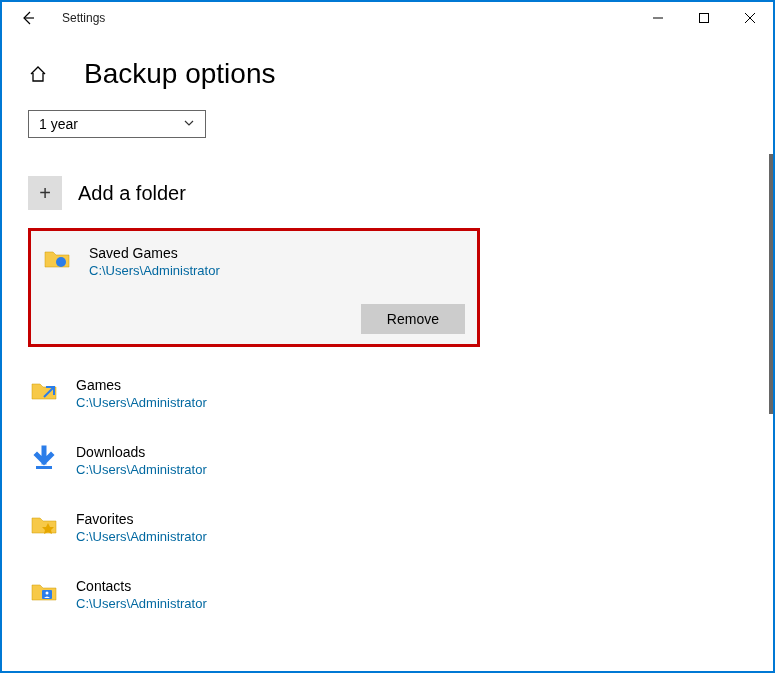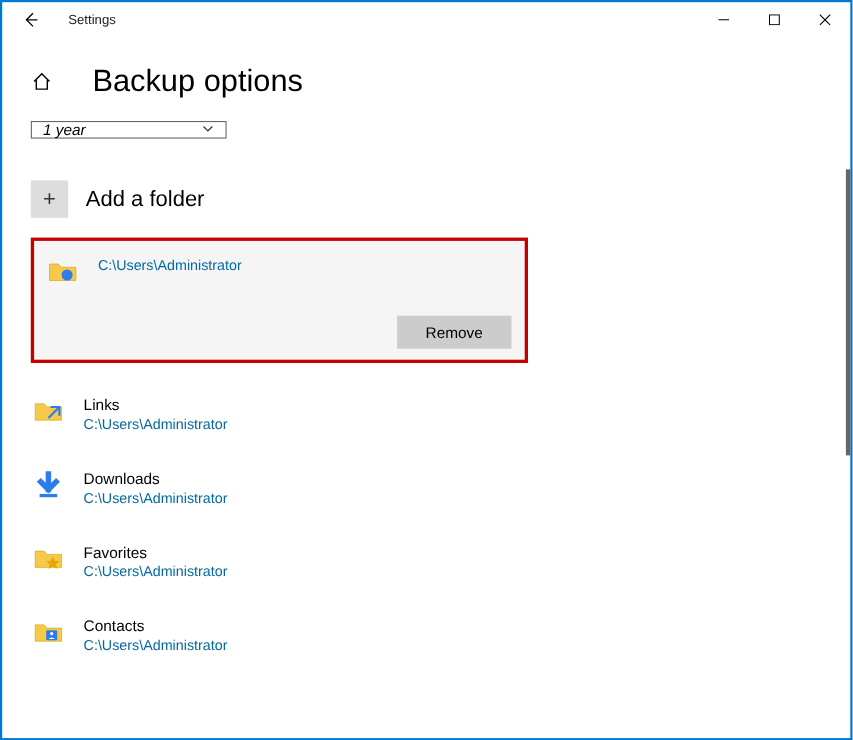--- a/index.html
+++ b/index.html
@@ -38,29 +38,28 @@
   }
   .page {
     padding: 24px 26px 0 26px;
     height: calc(100% - 32px);
     overflow-y: auto;
   }
   .header-row { display:flex; align-items:center; gap:36px; margin-bottom: 20px; }
   .home-icon { width: 20px; height: 20px; display:flex; align-items:center; justify-content:center; }
   .page-title { font-size: 28px; font-weight: 400; }
   .dropdown {
-    width: 178px; height: 16px;
+    width: 178px; height: 28px;
     border: 1px solid #666;
     display:flex; align-items:center; justify-content:space-between;
     padding: 0 10px;
     font-size: 14px;
     background:#fff;
     cursor: pointer;
     margin-bottom: 38px;
-    font-style: italic;
   }
   .section-head { font-size: 19px; font-weight: 400; margin-bottom: 10px; }
   .add-row { display:flex; align-items:center; gap:16px; margin-bottom: 18px; }
   .add-square {
     width: 34px; height: 34px;
     background: #ddd;
     display:flex; align-items:center; justify-content:center;
     cursor:pointer;
   }
   .plus { font-size: 20px; color:#333; line-height:1; }
@@ -157,38 +156,39 @@
 
   <div class="selected-block">
     <div class="folder-item">
       <div class="folder-icon">
         <svg width="28" height="28" viewBox="0 0 28 28">
             <path d="M2 8 L2 22 L26 22 L26 10 L13 10 L10 7 L2 7 Z" fill="#f7c948" stroke="#cc9a00" stroke-width="0.5"></path>
             <circle cx="18" cy="17" r="5" fill="#2b7de9"></circle>
           </svg>
       </div>
       <div class="folder-texts">
+        <span class="folder-name">Saved Games</span>
         <span class="folder-path">C:\Users\Administrator</span>
       </div>
     </div>
     <div class="remove-row">
       <button class="remove-btn">Remove</button>
     </div>
   </div>
 
   <div class="folder-item">
     <div class="folder-icon">
       <svg width="28" height="28" viewBox="0 0 28 28">
           <path d="M2 8 L2 22 L26 22 L26 10 L13 10 L10 7 L2 7 Z" fill="#f7c948" stroke="#cc9a00" stroke-width="0.5"></path>
           <path d="M16 10 L24 10 L24 18" stroke="#2b7de9" stroke-width="2" fill="none"></path>
           <path d="M24 10 L14 20" stroke="#2b7de9" stroke-width="2"></path>
         </svg>
     </div>
     <div class="folder-texts">
-      <span class="folder-name">Links</span>
+      <span class="folder-name">Games</span>
       <span class="folder-path">C:\Users\Administrator</span>
     </div>
   </div>
 
   <div class="folder-item">
     <div class="folder-icon">
       <svg width="28" height="28" viewBox="0 0 28 28">
           <path d="M14 4 L14 18 M14 18 L7 11 M14 18 L21 11" stroke="#2b7de9" stroke-width="5" fill="none" stroke-linecap="square"></path>
           <rect x="6" y="22" width="16" height="3" fill="#2b7de9"></rect>
         </svg>

